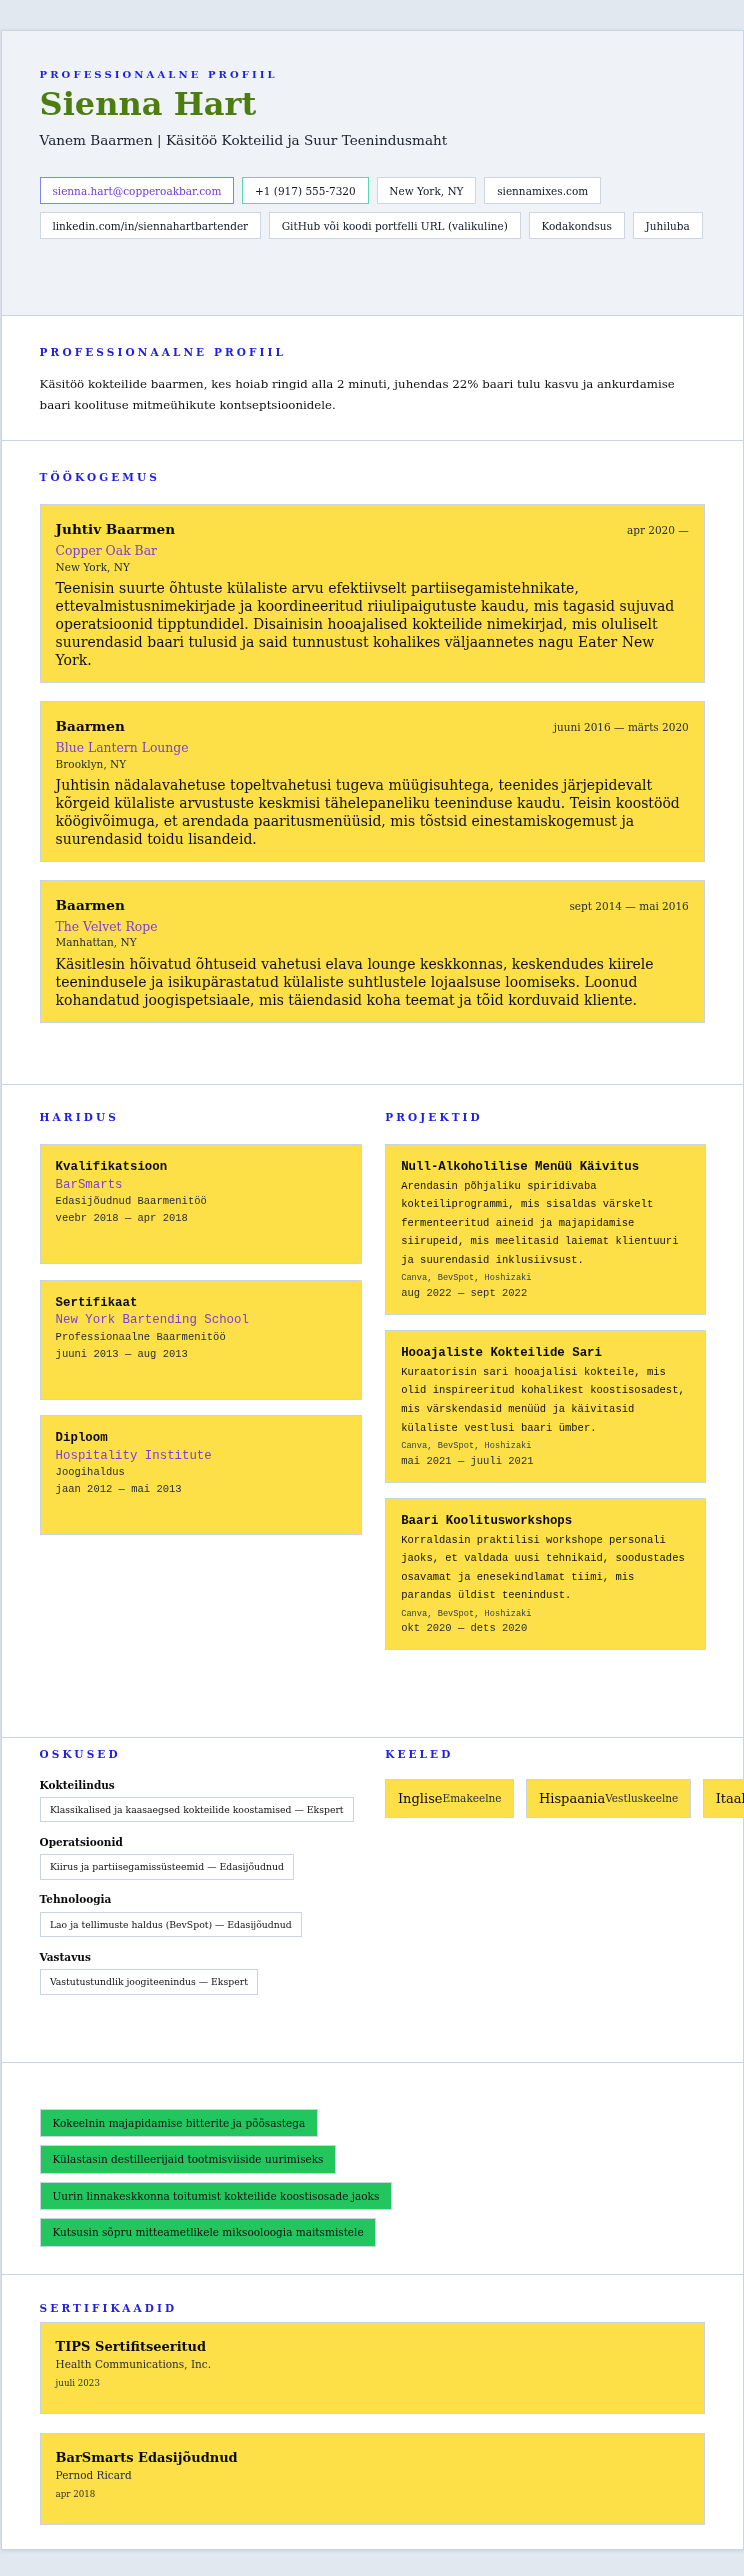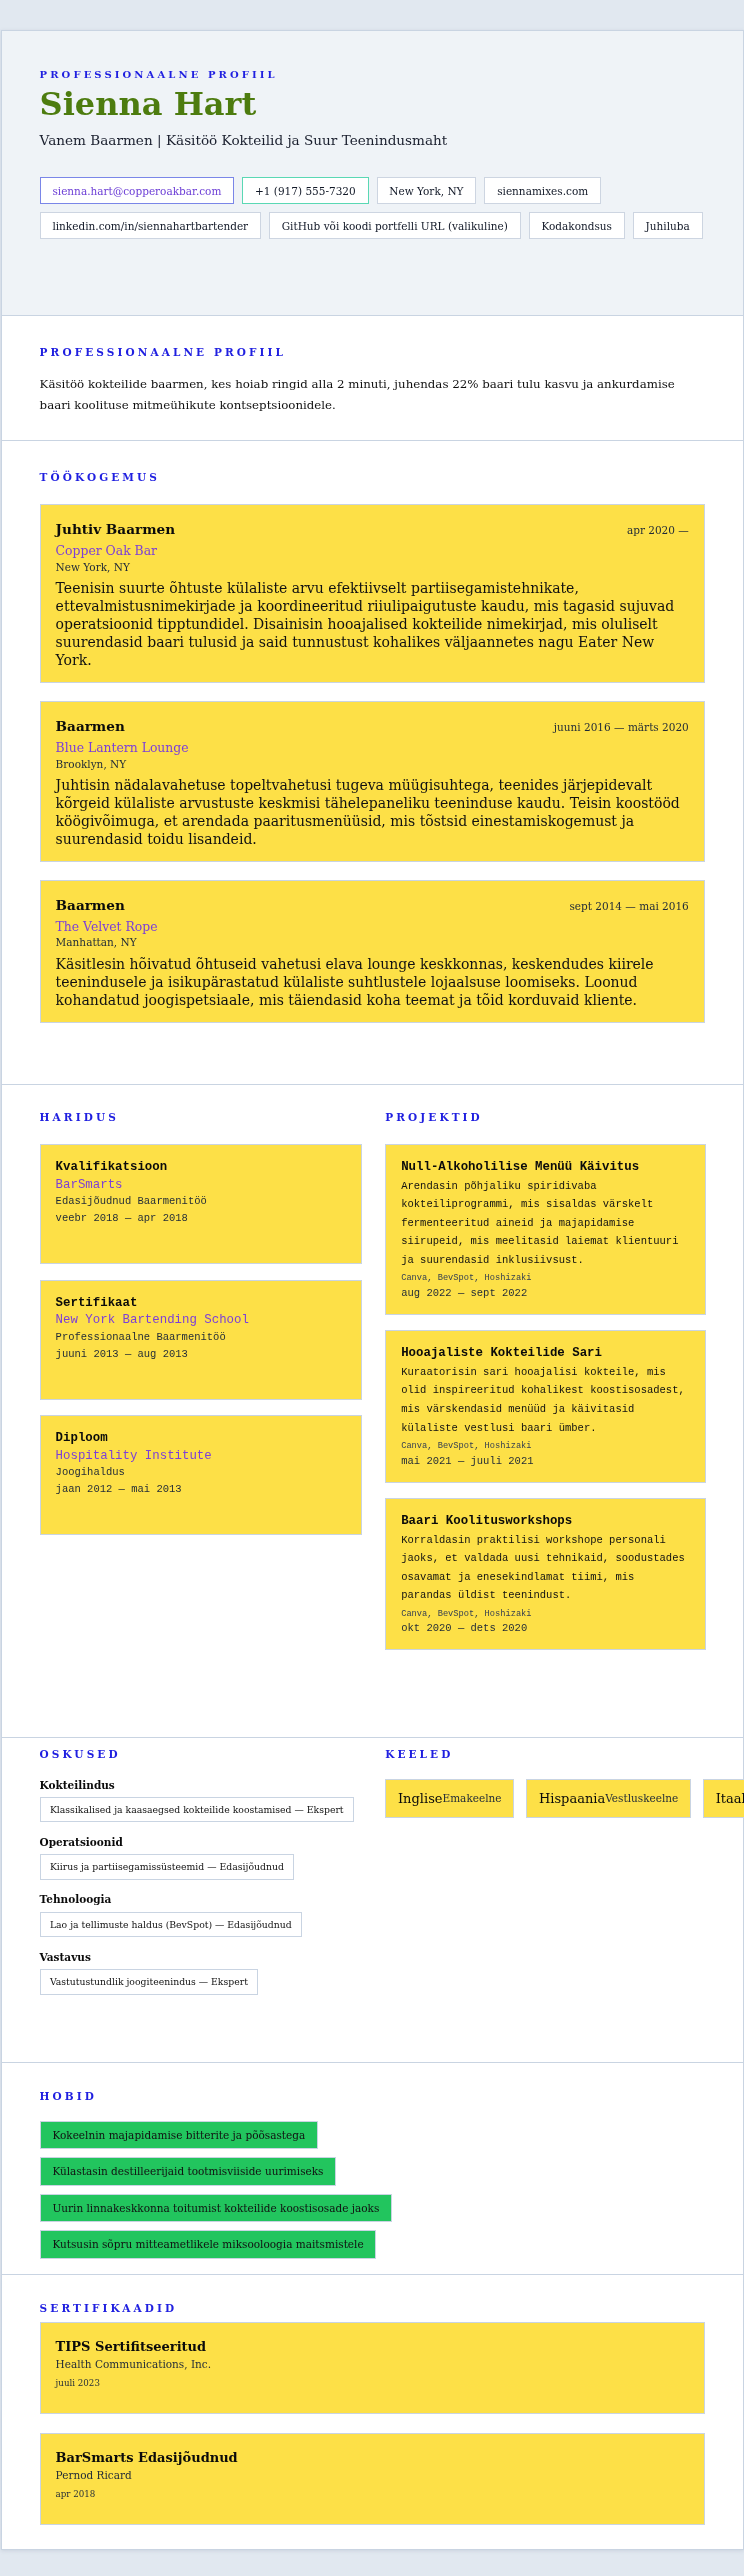--- a/index.html
+++ b/index.html
@@ -278,21 +278,20 @@
         </div>
         <div class="card lang-row">
           <span class="lang-name">Prantsuse</span>
           <span class="lang-level">Põhiline</span>
         </div>
       </div>
     </div>
   </section>
 
   <section class="section hobby-sec">
-    <h2 class="sec-title">HOBID</h2>
     <div class="hobby-list">
       <span class="hobby-chip">Kokeelnin majapidamise bitterite ja põõsastega</span>
       <span class="hobby-chip">Külastasin destilleerijaid tootmisviiside uurimiseks</span>
       <span class="hobby-chip">Uurin linnakeskkonna toitumist kokteilide koostisosade jaoks</span>
       <span class="hobby-chip">Kutsusin sõpru mitteametlikele miksooloogia maitsmistele</span>
     </div>
   </section>
 
   <section class="section cert-sec">
     <h2 class="sec-title">SERTIFIKAADID</h2>

